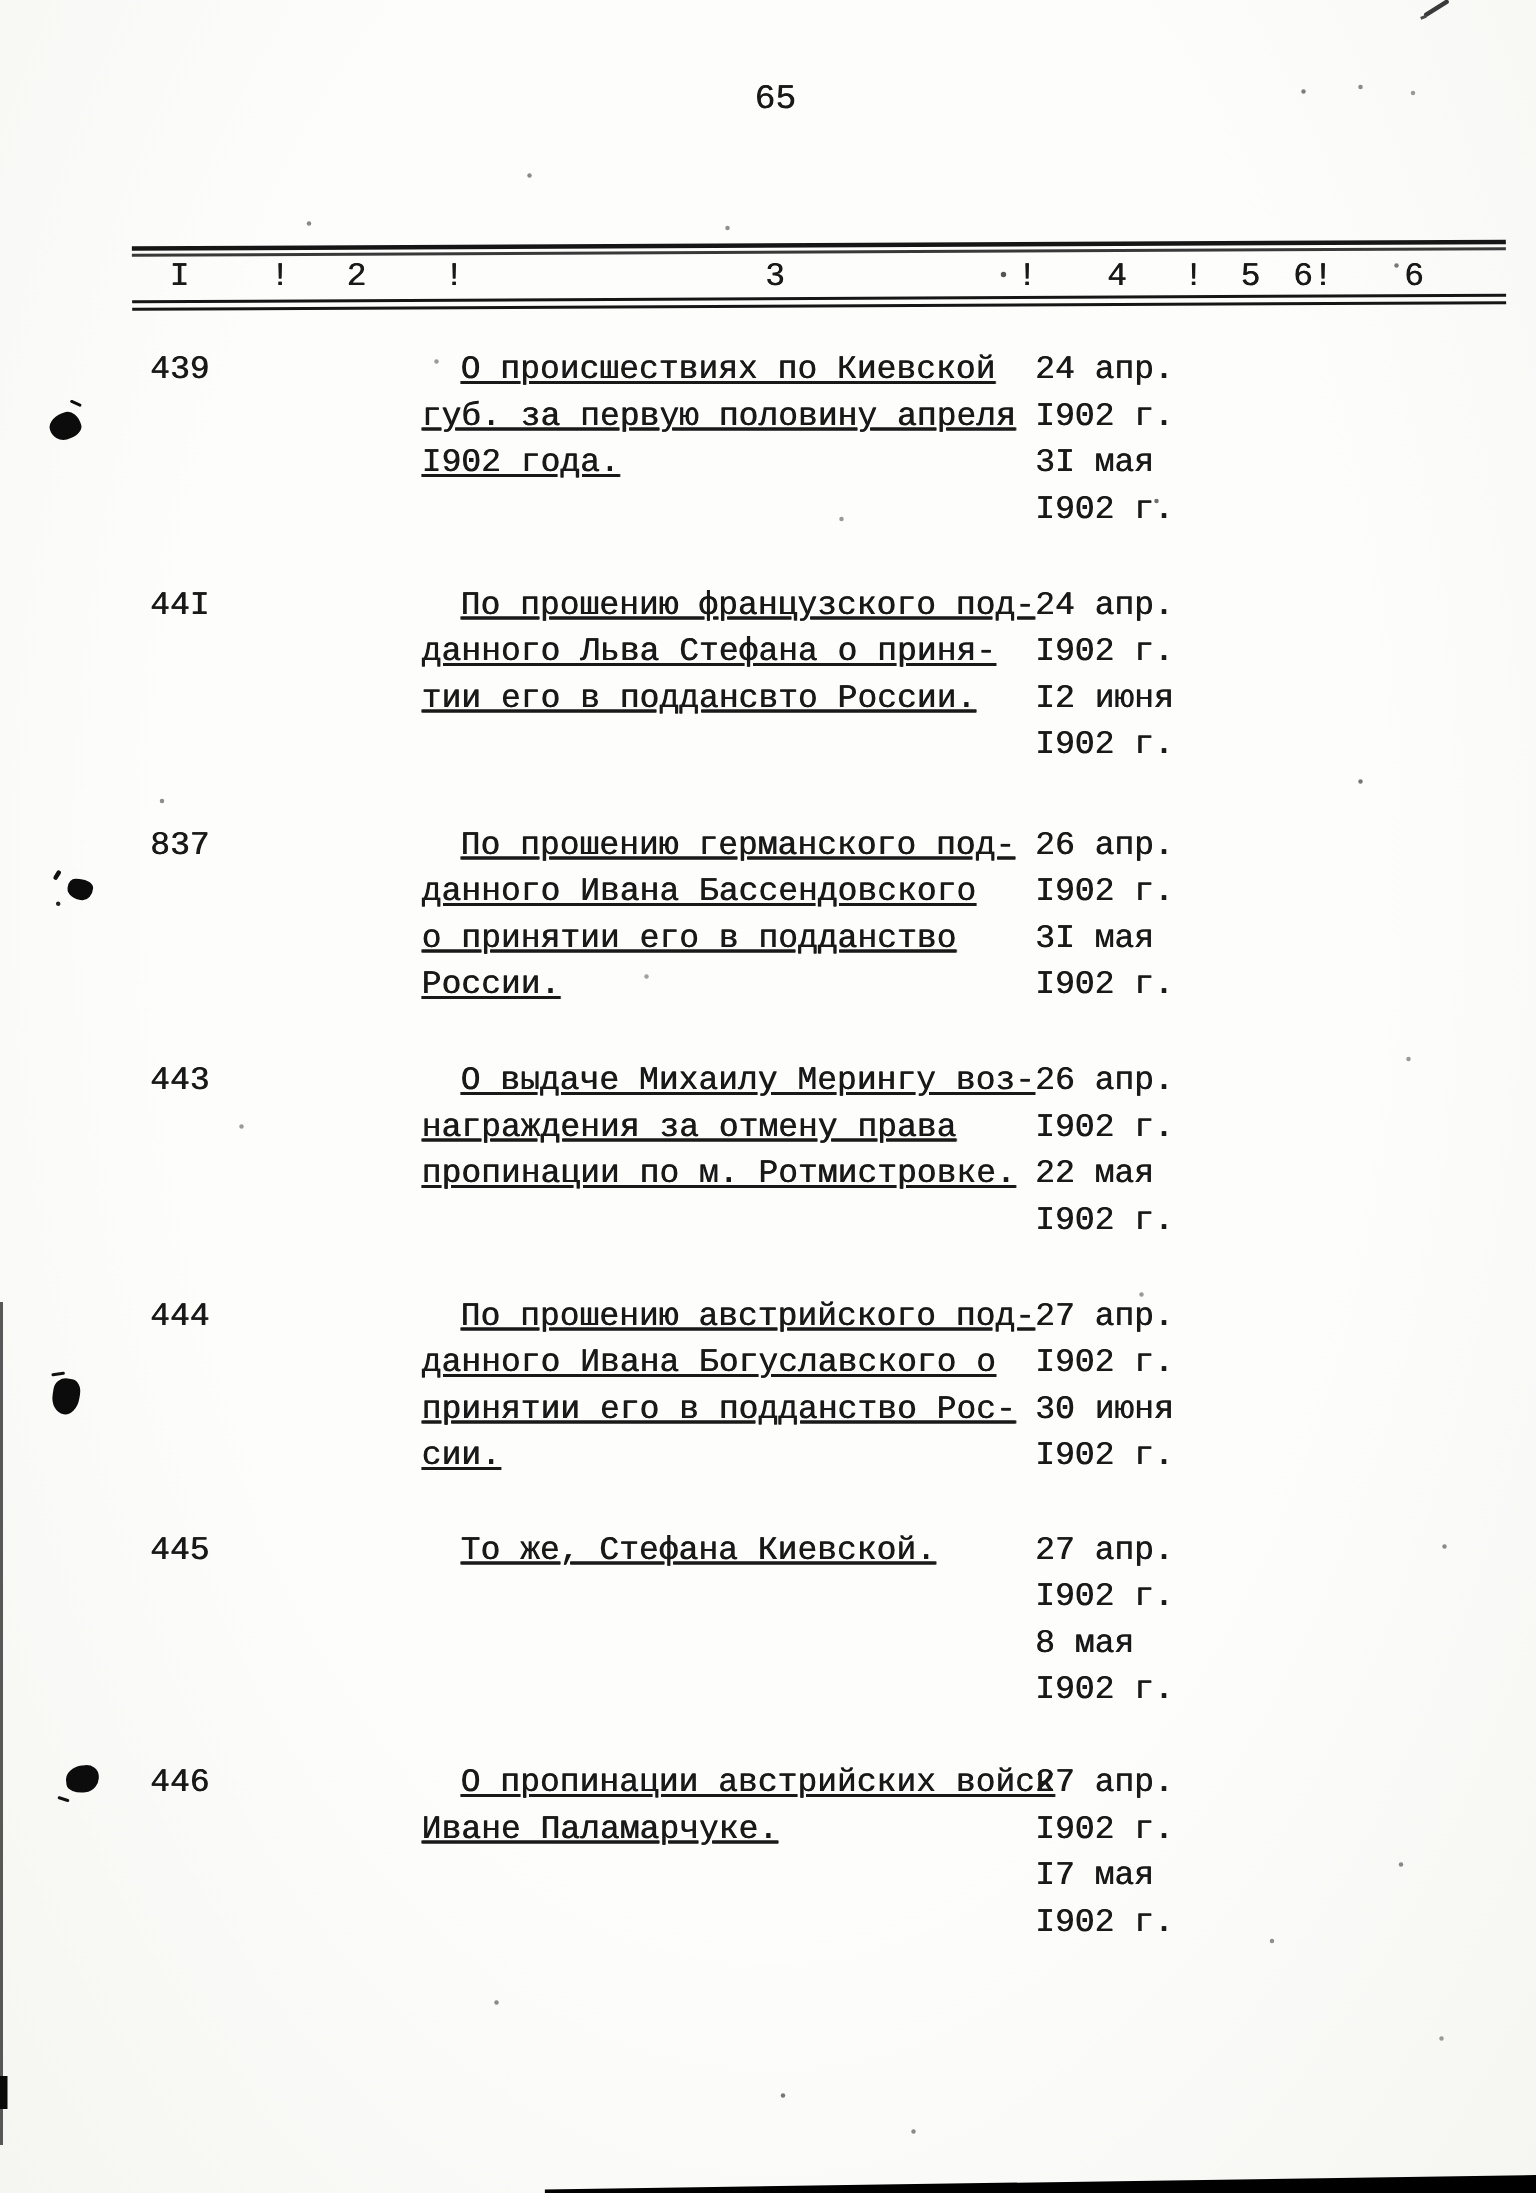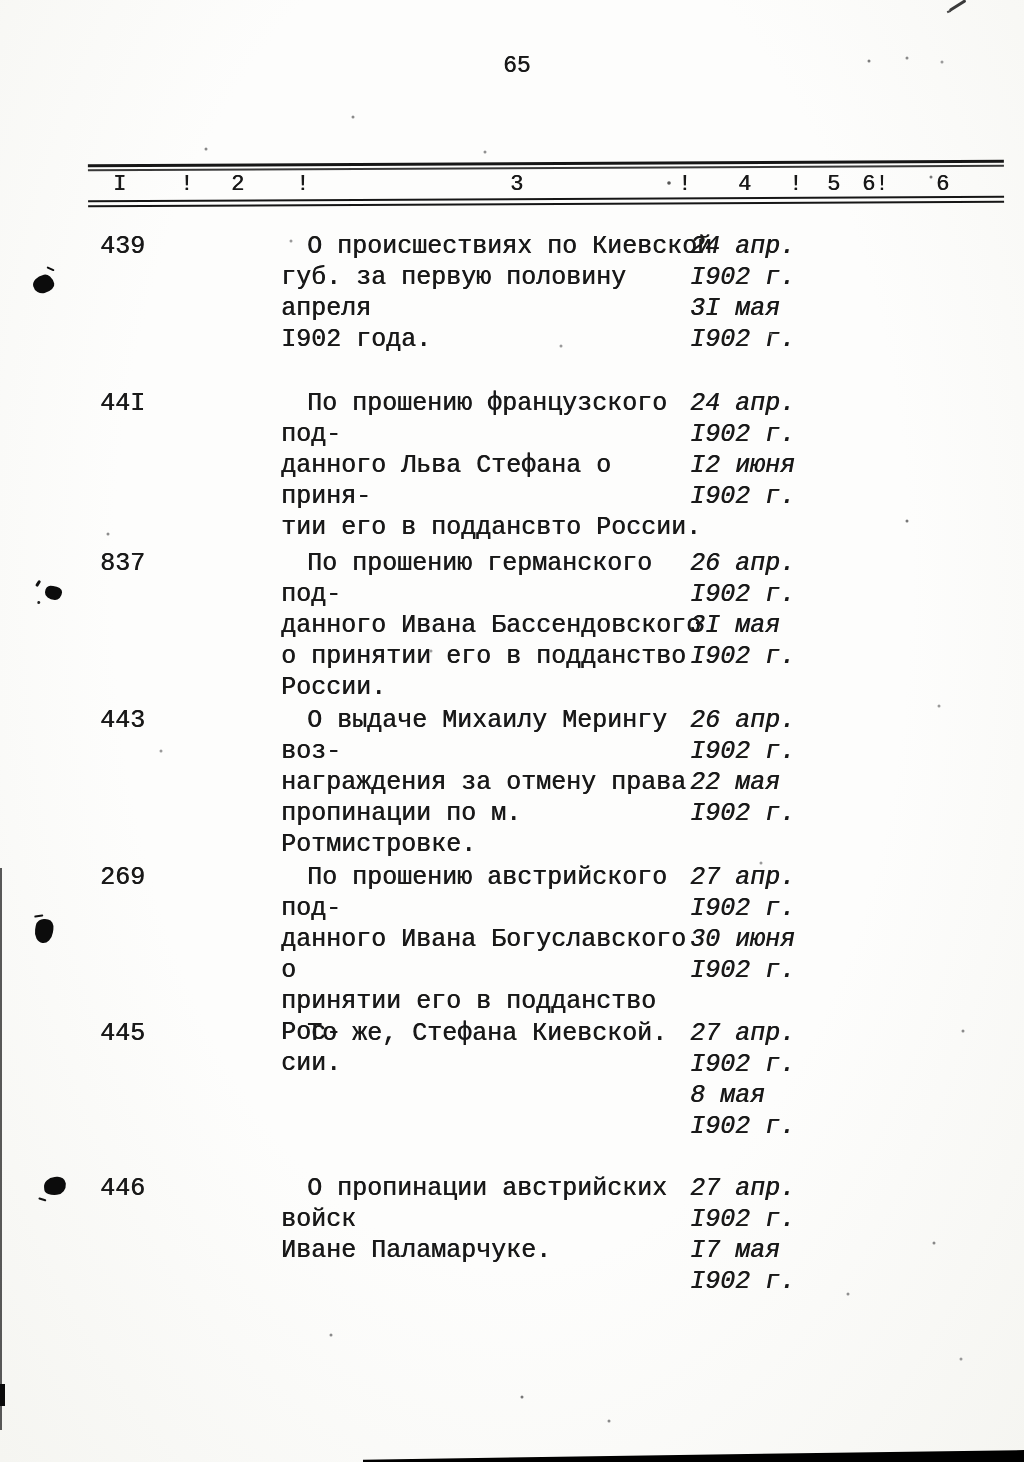--- a/index.html
+++ b/index.html
@@ -6,21 +6,21 @@
   .page{
     position:relative;
     width:1024px;height:1462px;
     margin:0 auto;
     background:radial-gradient(ellipse at 50% 40%, #fdfdfc 55%, #f5f5f1 100%);
     overflow:hidden;
     font-family:"Liberation Mono","DejaVu Sans Mono",monospace;
     color:#191919;
   }
   .typed{
-    font-size:25px;
+    font-size:22px;
     line-height:31px;
     text-shadow:0.4px 0 0 currentColor;
     white-space:pre-line;
   }
   
   .page-number{
     position:absolute;left:503px;top:53px;
     font-size:23px;text-shadow:0.4px 0 0 currentColor;
   }
   
@@ -32,22 +32,22 @@
   .rule.r4{top:202.5px;height:2.5px;}
   
   .col-header{
     position:absolute;top:171px;
     font-size:22px;line-height:28px;
     text-shadow:0.4px 0 0 currentColor;
   }
   
   .entry{position:absolute;left:0;width:1024px;}
   .entry .no{position:absolute;left:100px;top:0;}
-  .entry .desc{position:absolute;left:281px;top:0;width:432px;text-indent:26px;}
-  .entry .dates{position:absolute;left:690px;top:0;width:140px;font-style:italic;}
+  .entry .desc{position:absolute;left:281px;top:0;width:432px;text-indent:26px;text-decoration:underline;}
+  .entry .dates{position:absolute;left:690px;top:0;width:140px;}
   
   .blot{position:absolute;background:#0c0c0c;}
   .blot-1{left:33px;top:275px;width:21px;height:18px;border-radius:62% 38% 55% 45%/48% 62% 38% 52%;transform:rotate(-14deg);}
   .blot-1::after{content:"";position:absolute;right:-4px;top:-5px;width:8px;height:2px;background:#0c0c0c;transform:rotate(38deg);border-radius:2px;}
   .blot-2{left:45px;top:586px;width:17px;height:14px;border-radius:30% 55% 40% 60%/45% 40% 60% 50%;transform:rotate(4deg);}
   .blot-2::before{content:"";position:absolute;left:-9px;top:-5px;width:3px;height:7px;background:#111;transform:rotate(28deg);border-radius:2px;}
   .blot-2::after{content:"";position:absolute;left:-7px;bottom:-5px;width:3px;height:3px;background:#222;border-radius:50%;}
   .blot-3{left:35px;top:919px;width:18px;height:24px;border-radius:55% 45% 58% 62%/40% 45% 60% 60%;transform:rotate(9deg);}
   .blot-3::after{content:"";position:absolute;left:-3px;top:-3px;width:9px;height:2px;background:#111;transform:rotate(-18deg);border-radius:2px;}
   .blot-4{left:44px;top:1177px;width:22px;height:18px;border-radius:58% 42% 50% 60%/55% 45% 62% 38%;transform:rotate(-6deg);}
@@ -146,21 +146,21 @@
     <div class="desc typed">О выдаче Михаилу Мерингу воз-
 награждения за отмену права
 пропинации по м. Ротмистровке.</div>
     <div class="dates typed">26 апр.
 I902 г.
 22 мая
 I902 г.</div>
   </div>
 
   <div class="entry" style="top:862px">
-    <div class="no typed">269</div>
+    <div class="no typed">444</div>
     <div class="desc typed">По прошению австрийского под-
 данного Ивана Богуславского о
 принятии его в подданство Рос-
 сии.</div>
     <div class="dates typed">27 апр.
 I902 г.
 30 июня
 I902 г.</div>
   </div>
 

